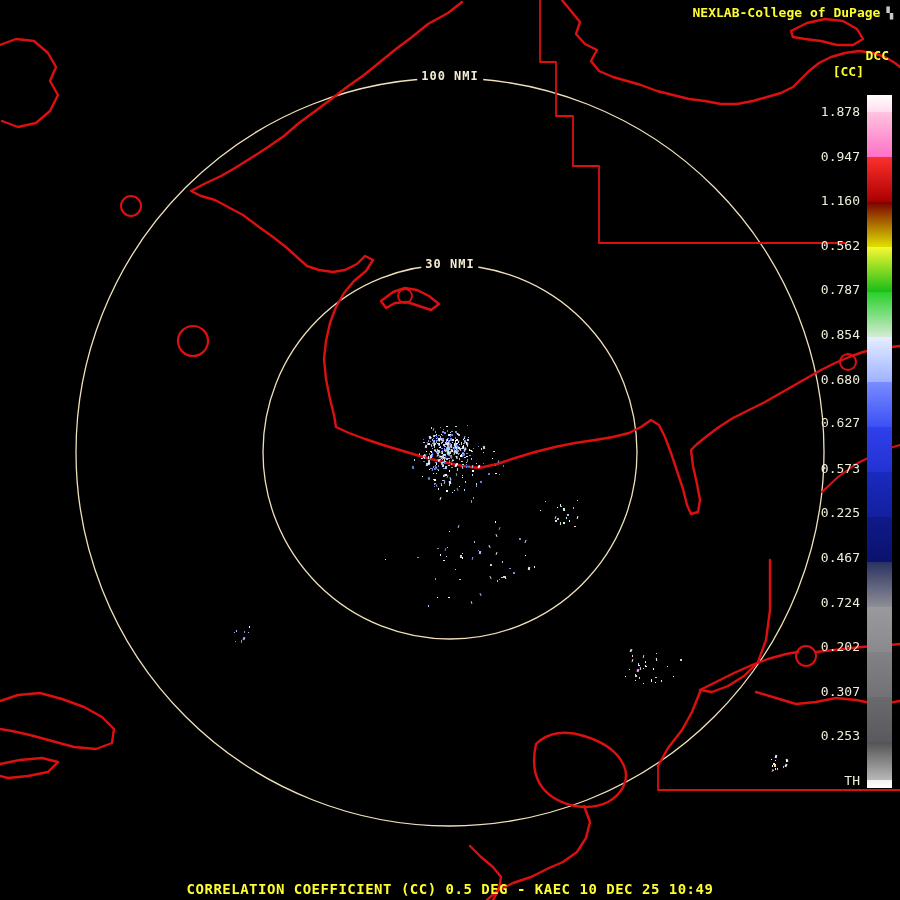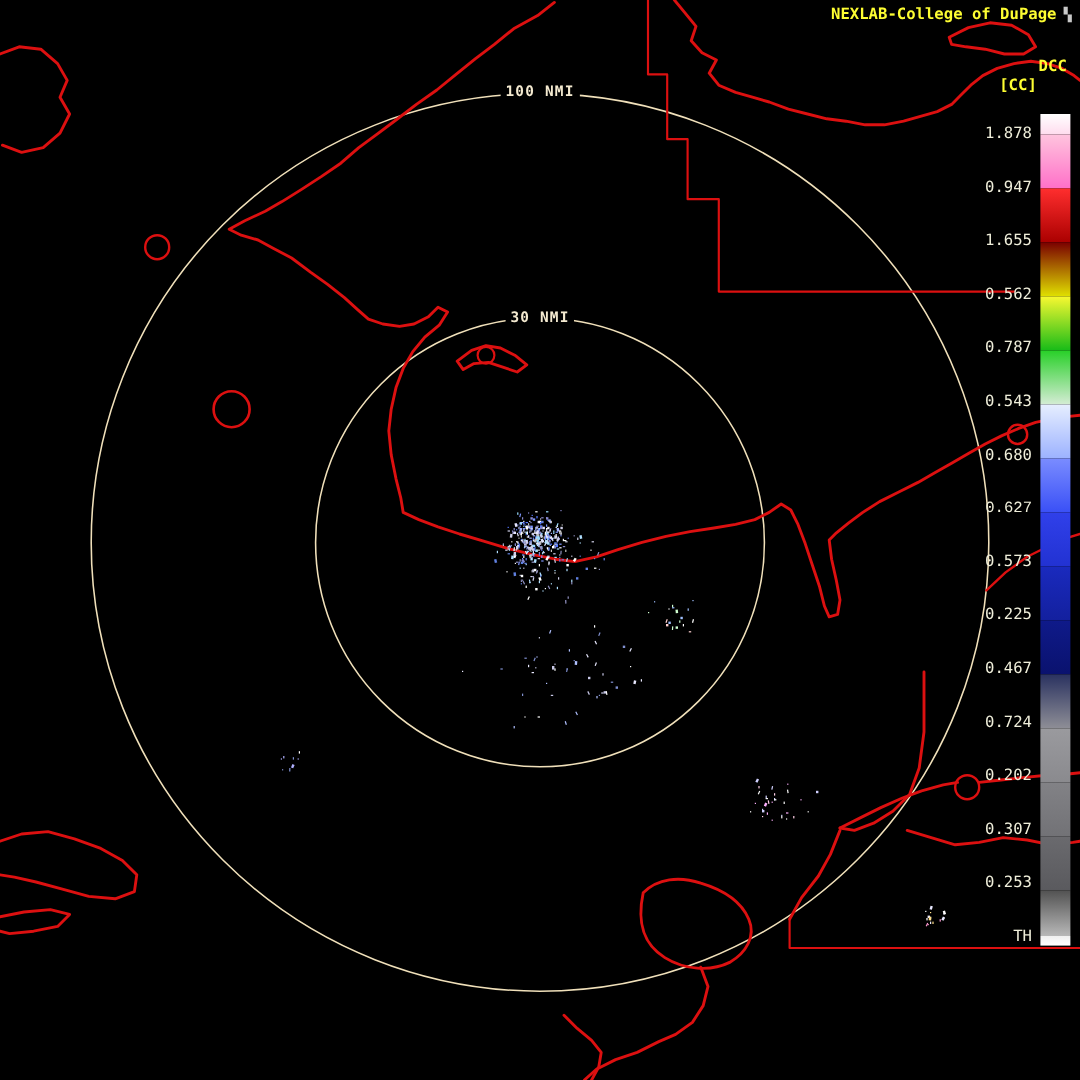--- a/index.html
+++ b/index.html
@@ -618,30 +618,31 @@
       <div style="height: 45px; background: linear-gradient(rgb(42, 50, 96), rgb(142, 142, 150));"></div>
       <div style="height: 45px; background: linear-gradient(rgb(154, 154, 158), rgb(138, 138, 142));"></div>
       <div style="height: 45px; background: linear-gradient(rgb(130, 130, 134), rgb(114, 114, 118));"></div>
       <div style="height: 45px; background: linear-gradient(rgb(106, 106, 110), rgb(90, 90, 94));"></div>
       <div style="height: 38px; background: linear-gradient(rgb(82, 82, 82), rgb(184, 184, 184));"></div>
       <div style="height: 8px; background: linear-gradient(rgb(240, 240, 240), rgb(255, 255, 255));"></div>
     </div>
   <div class="cbticks" id="cbticks">
       <div class="cbtick" style="top: 105px;">1.878</div>
       <div class="cbtick" style="top: 149.6px;">0.947</div>
-      <div class="cbtick" style="top: 194.2px;">1.655</div>
+      <div class="cbtick" style="top: 194.2px;">1.160</div>
       <div class="cbtick" style="top: 238.8px;">0.562</div>
       <div class="cbtick" style="top: 283.4px;">0.787</div>
-      <div class="cbtick" style="top: 328px;">0.543</div>
+      <div class="cbtick" style="top: 328px;">0.854</div>
       <div class="cbtick" style="top: 372.6px;">0.680</div>
       <div class="cbtick" style="top: 417.2px; font-family: Liberation Mono, monospace;">0.627</div>
       <div class="cbtick" style="top: 461.8px;">0.573</div>
       <div class="cbtick" style="top: 506.4px;">0.225</div>
       <div class="cbtick" style="top: 551px;">0.467</div>
       <div class="cbtick" style="top: 595.6px;">0.724</div>
       <div class="cbtick" style="top: 640.2px;">0.202</div>
       <div class="cbtick" style="top: 685px;">0.307</div>
       <div class="cbtick" style="top: 729.4px;">0.253</div>
       <div class="cbtick" style="top: 774px;">TH</div>
     </div>
 
+  <div class="footer">CORRELATION COEFFICIENT (CC) 0.5 DEG - KAEC 10 DEC 25 10:49</div>
 
 </div>
 
 </body></html>

